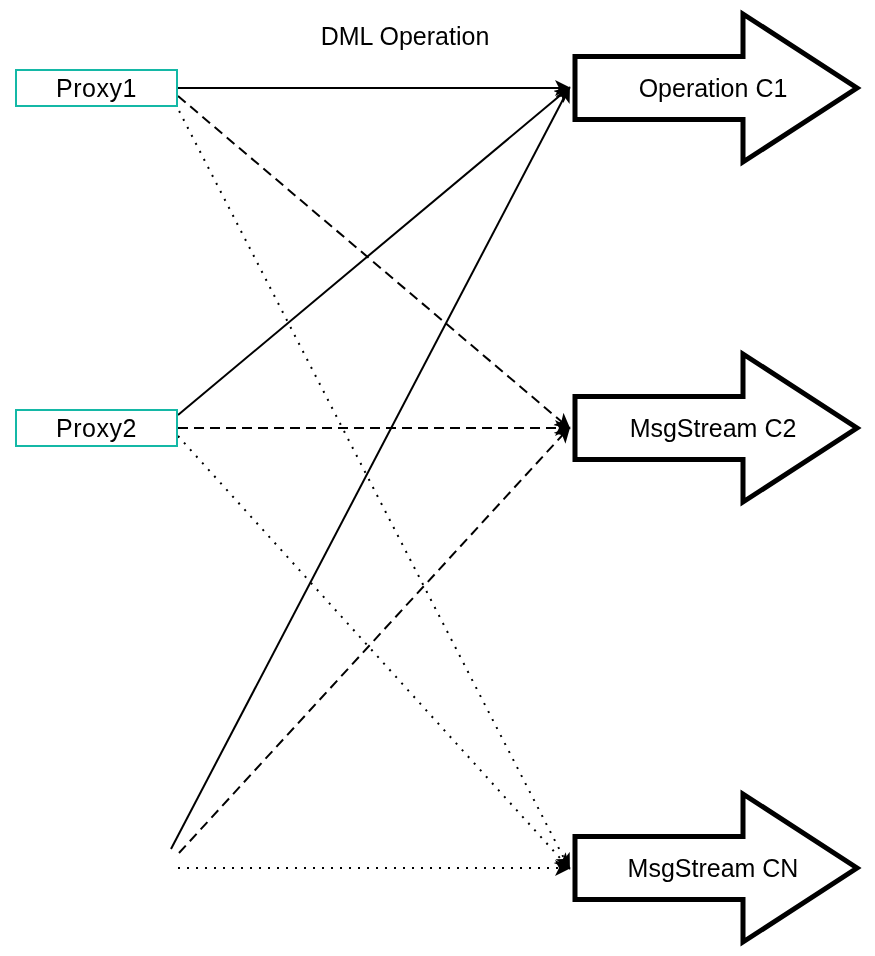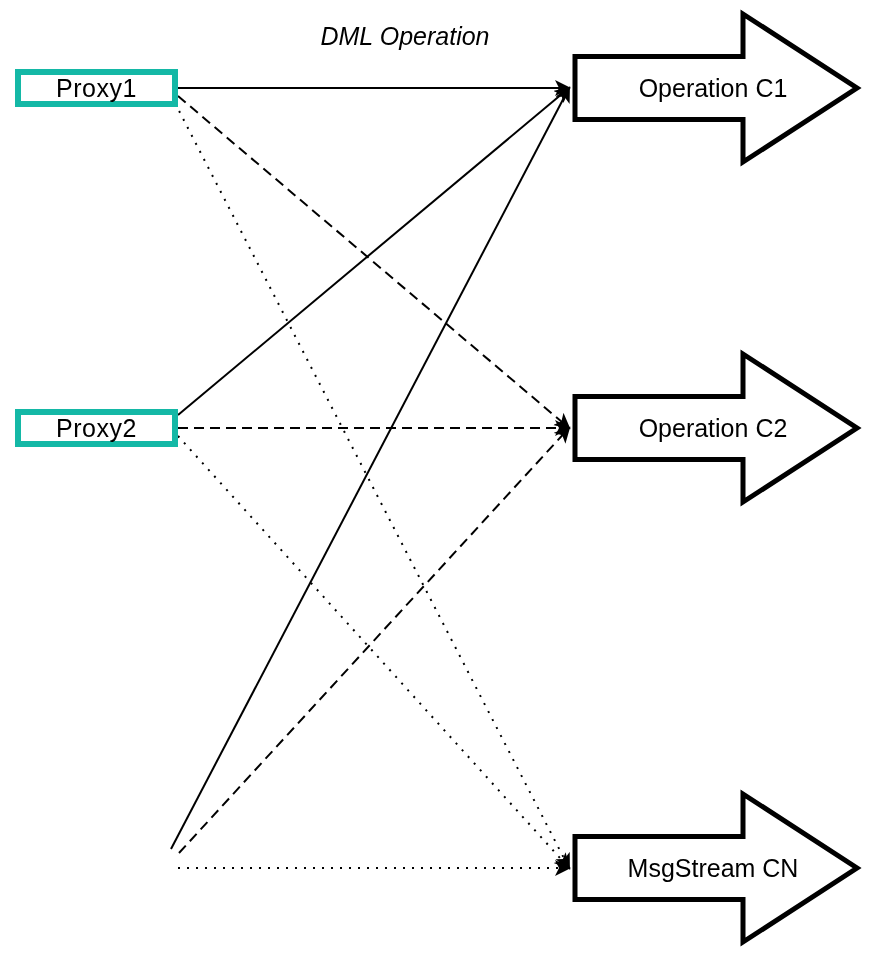--- a/index.html
+++ b/index.html
@@ -20,21 +20,21 @@
   .edge-solid  { stroke: #000; stroke-width: 2; fill: none; }
   .edge-dashed { stroke: #000; stroke-width: 2; fill: none; stroke-dasharray: 10 6; }
   .edge-dotted { stroke: #000; stroke-width: 2; fill: none; stroke-dasharray: 2 7; }
   .block-arrow { fill: #ffffff; stroke: #000000; stroke-width: 5; stroke-linejoin: miter; }
   .proxy-box {
     position: absolute;
     left: 15px;
     width: 163px;
     height: 38px;
     box-sizing: border-box;
-    border: 6px solid #14b8a6;
+    border: 2px solid #14b8a6;
     background: #ffffff;
     display: flex;
     align-items: center;
     justify-content: center;
     font-size: 25px;
     line-height: 1;
     letter-spacing: 0.5px;
   }
   .stream-label {
     position: absolute;
@@ -50,21 +50,20 @@
   }
   .dml-label {
     position: absolute;
     left: 255px;
     top: 24px;
     width: 300px;
     text-align: center;
     font-size: 25px;
     line-height: 25px;
     white-space: nowrap;
-    font-style: italic;
   }
 </style>
 </head>
 <body>
 
 <div class="canvas">
 
   <svg class="diagram-svg" viewBox="0 0 875 956" xmlns="http://www.w3.org/2000/svg">
     <defs>
       <marker id="arrowhead" markerUnits="userSpaceOnUse" markerWidth="18" markerHeight="18" refX="14" refY="8" orient="auto">
@@ -94,16 +93,16 @@
   </div>
 
   <div class="proxy-box" style="top:69px">
     <span>Proxy1</span>
   </div>
   <div class="proxy-box" style="top:409px">
     <span>Proxy2</span>
   </div>
 
   <div class="stream-label" style="top:73px">Operation C1</div>
-  <div class="stream-label" style="top:413px">Operation C2</div>
+  <div class="stream-label" style="top:413px">MsgStream C2</div>
   <div class="stream-label" style="top:853px">MsgStream CN</div>
 
 </div>
 
 </body></html>

